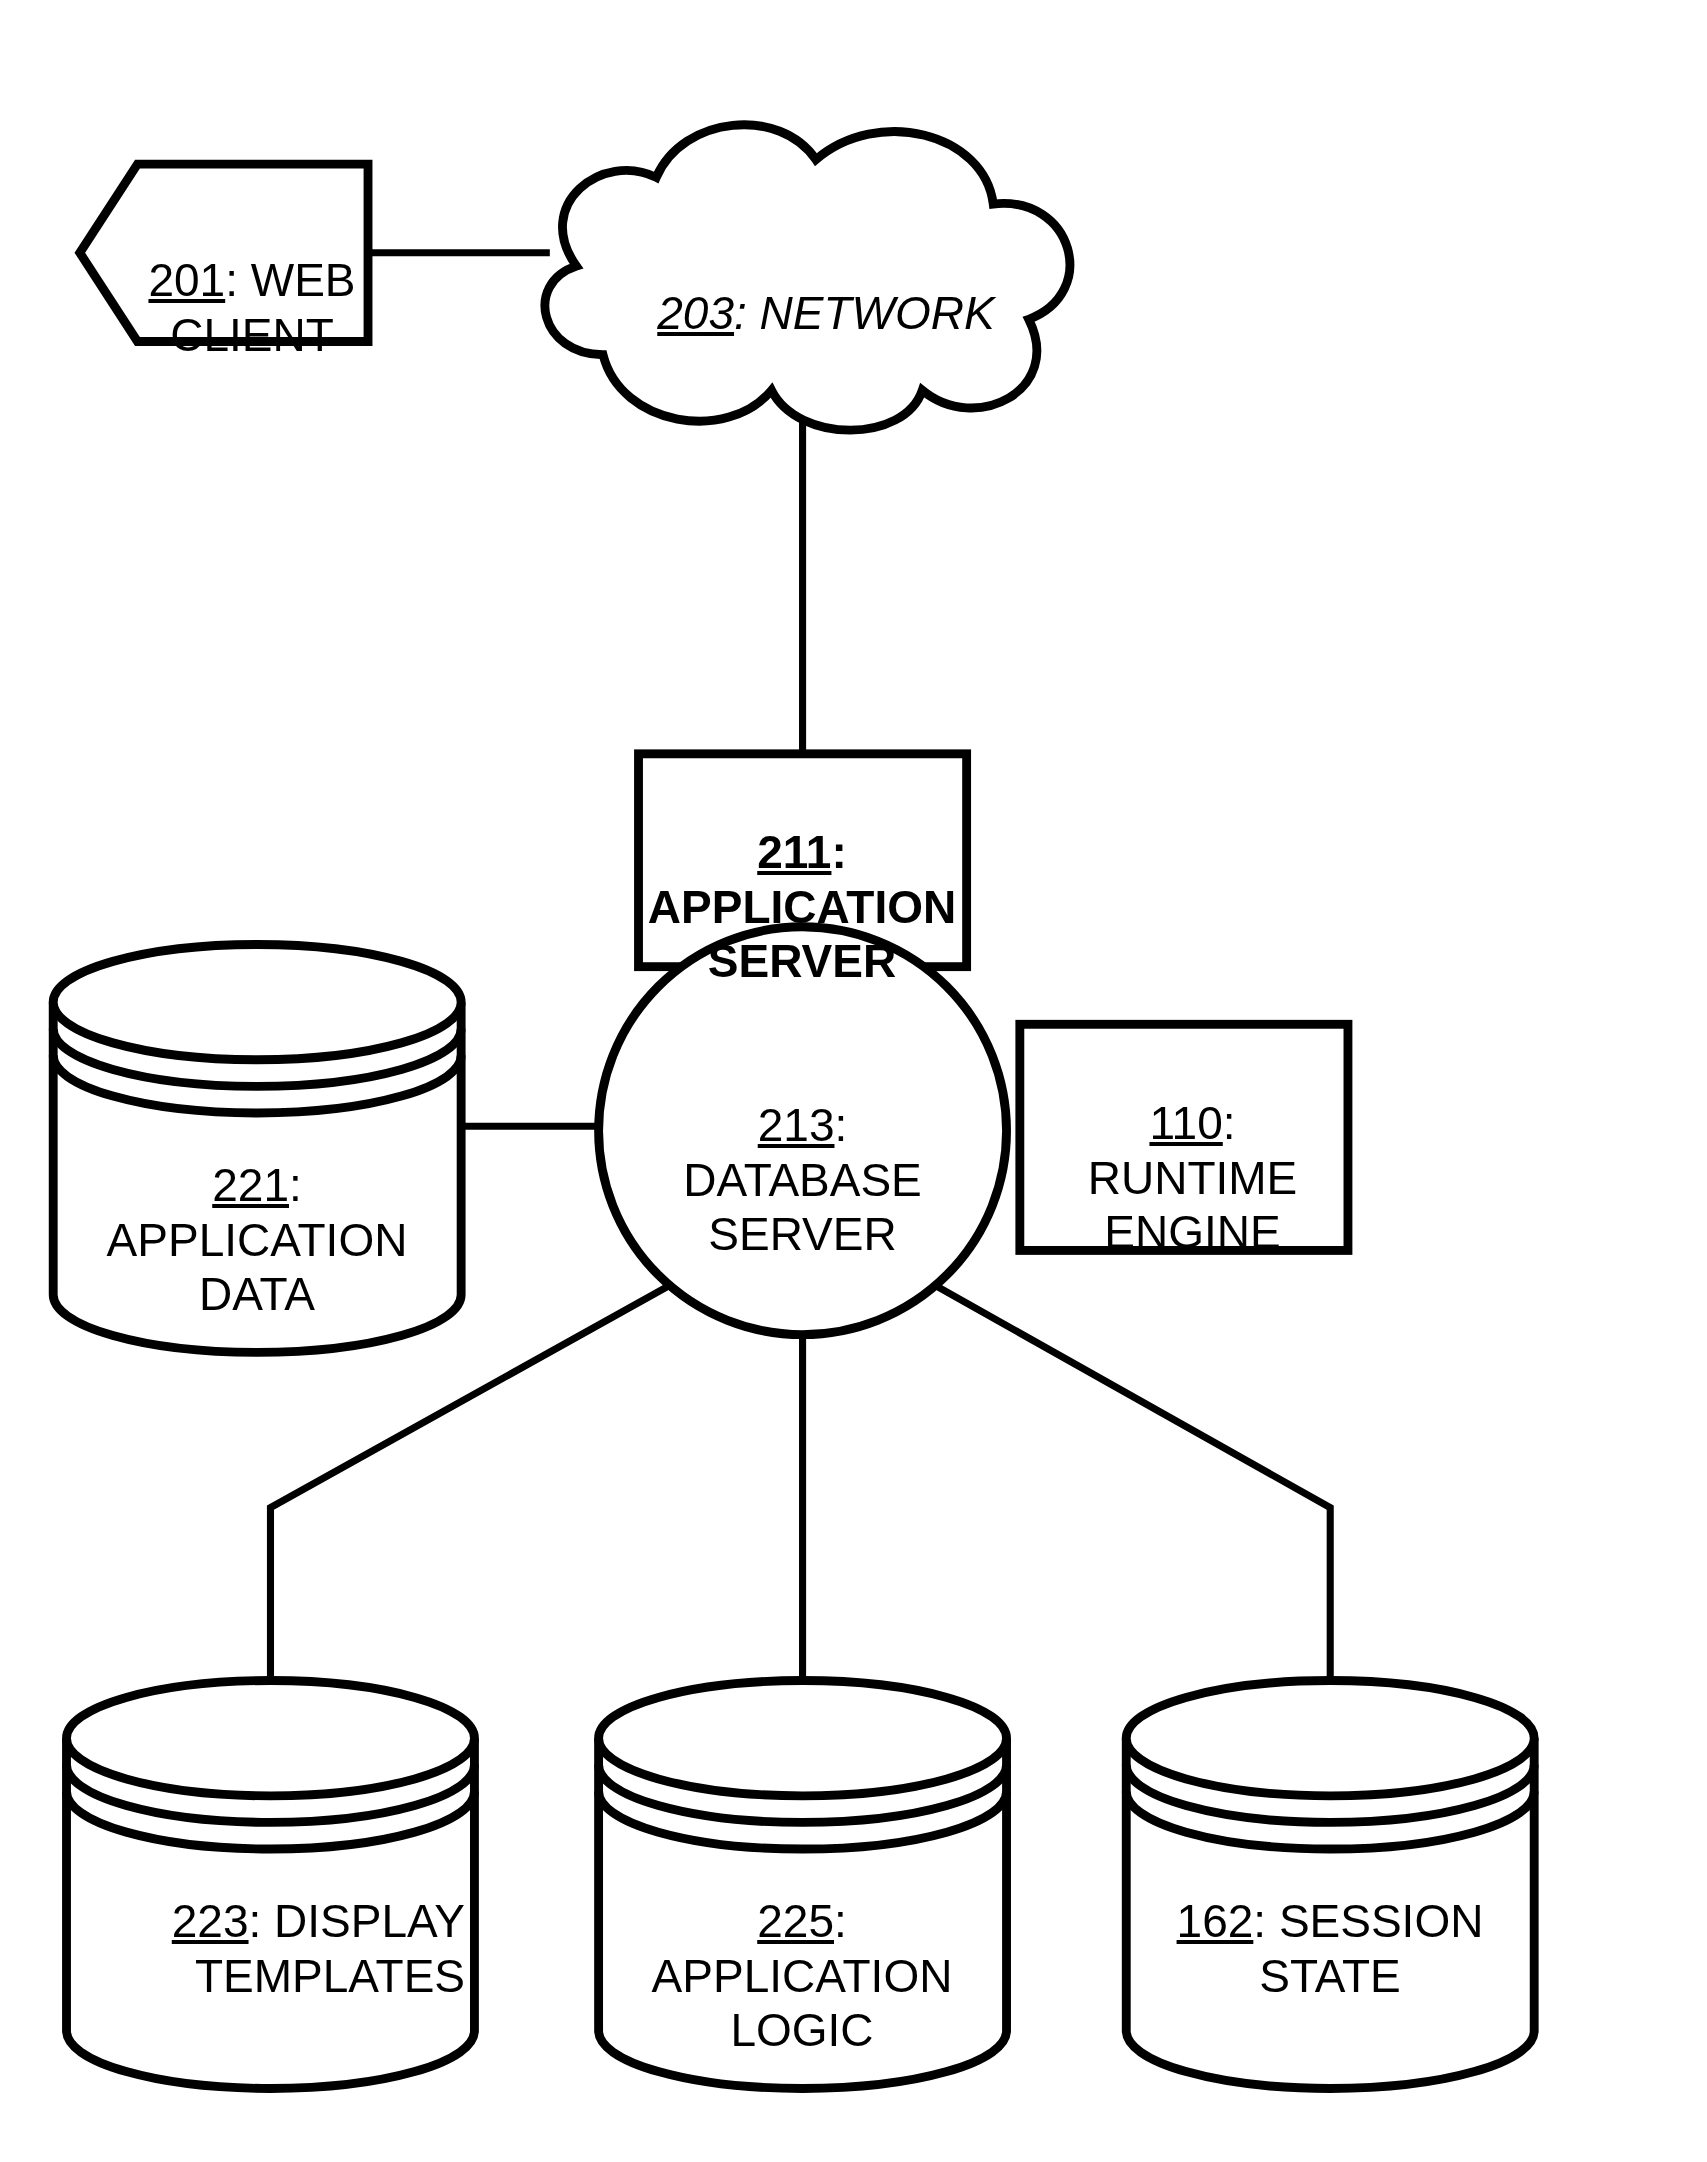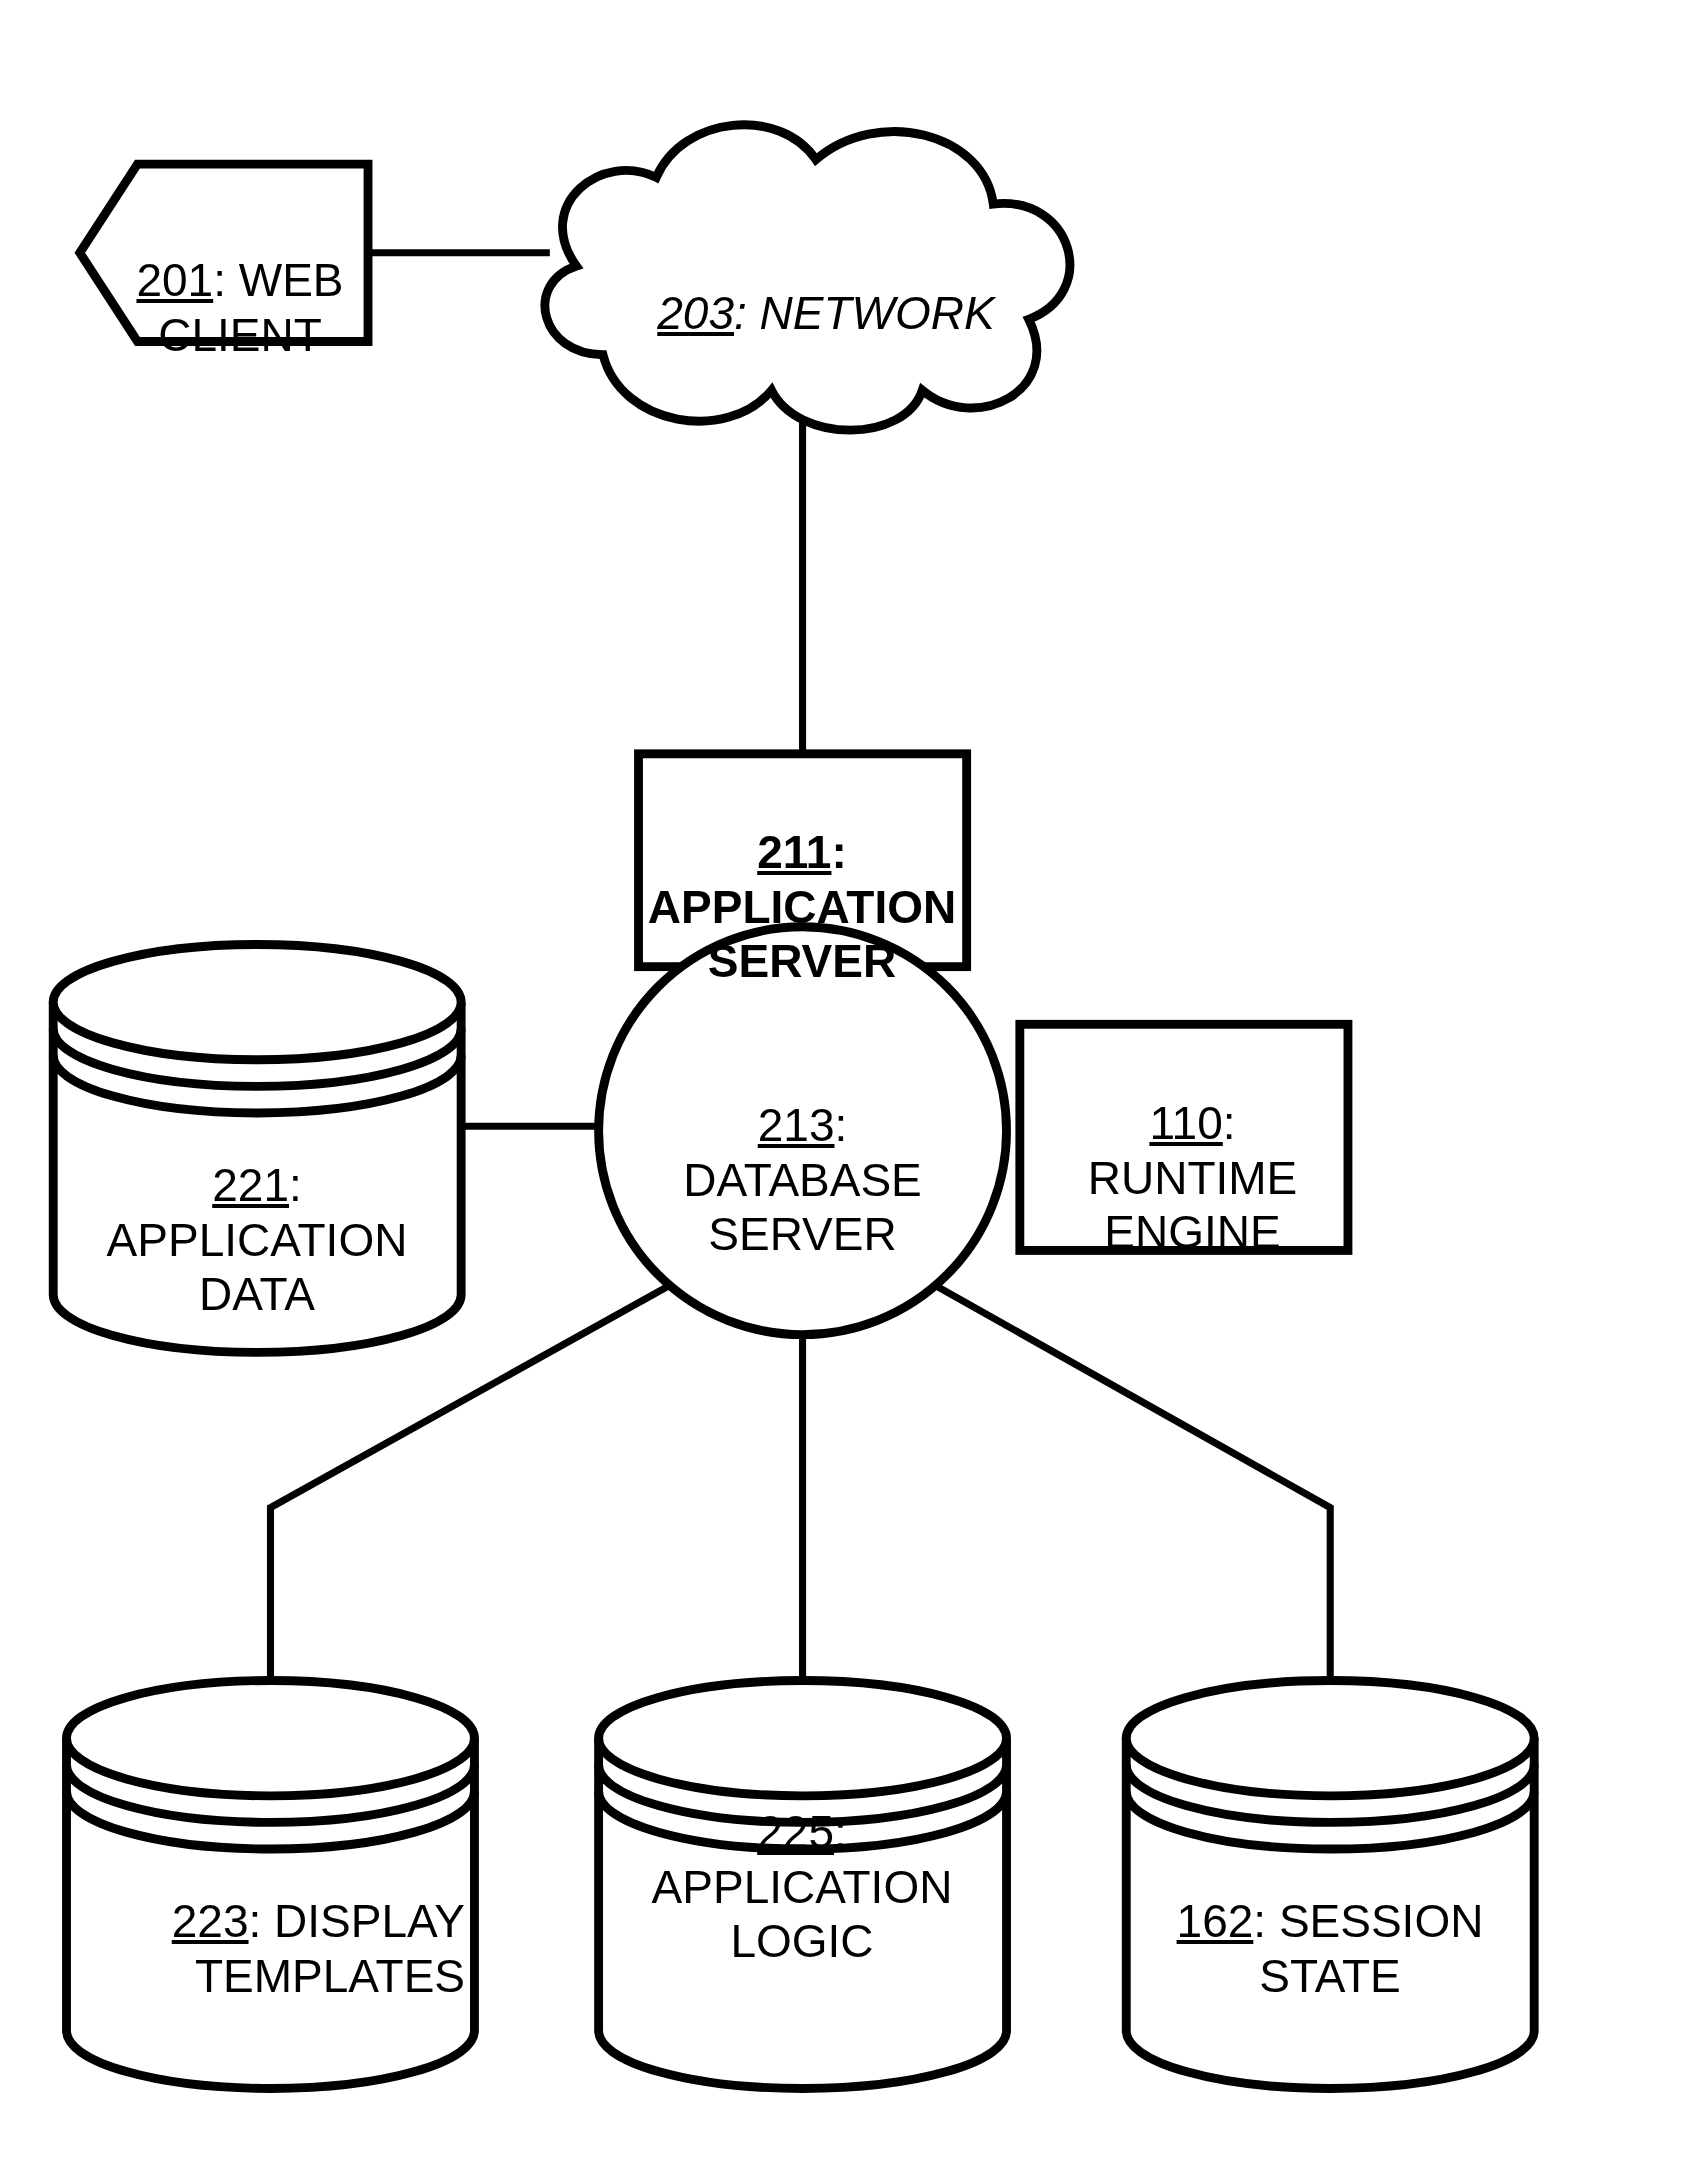--- a/index.html
+++ b/index.html
@@ -80,21 +80,21 @@
     <g>
       <path d="M 1270 1960 L 1270 2290 A 230 65 0 0 0 1730 2290 L 1730 1960" fill="#fff"></path>
       <ellipse cx="1500" cy="1960" rx="230" ry="65"></ellipse>
       <path d="M 1270 1990 A 230 65 0 0 0 1730 1990" fill="none"></path>
       <path d="M 1270 2020 A 230 65 0 0 0 1730 2020" fill="none"></path>
     </g>
 
   </g>
 </svg>
 
-<div class="label" style="left:107px; top:199px; width:266px;">
+<div class="label" style="left:119px; top:199px; width:266px;">
   <span class="num">201</span>: <span>WEB
 CLIENT</span>
 </div>
 
 <div class="label" style="left:631px; top:232px; width:390px;font-style:italic;">
   <span class="num">203</span>: <span>NETWORK</span>
 </div>
 
 <div class="label" style="left:638px; top:771px; width:328px;font-weight:bold;">
   <span class="num">211</span>:<br><span>APPLICATION
@@ -114,21 +114,21 @@
 <div class="label" style="left:62px; top:1104px; width:390px;">
   <span class="num">221</span>: <span>APPLICATION
 DATA</span>
 </div>
 
 <div class="label" style="left:75px; top:1840px; width:390px;text-align:right;">
   <span class="num">223</span>: <span>DISPLAY
 TEMPLATES</span>
 </div>
 
-<div class="label" style="left:607px; top:1751px; width:390px;">
+<div class="label" style="left:607px; top:1840px; width:390px;">
   <span class="num">225</span>: <span>APPLICATION
 LOGIC</span>
 </div>
 
 <div class="label" style="left:1135px; top:1840px; width:390px;">
   <span class="num">162</span>: <span>SESSION
 STATE</span>
 </div>
 
 </div>

